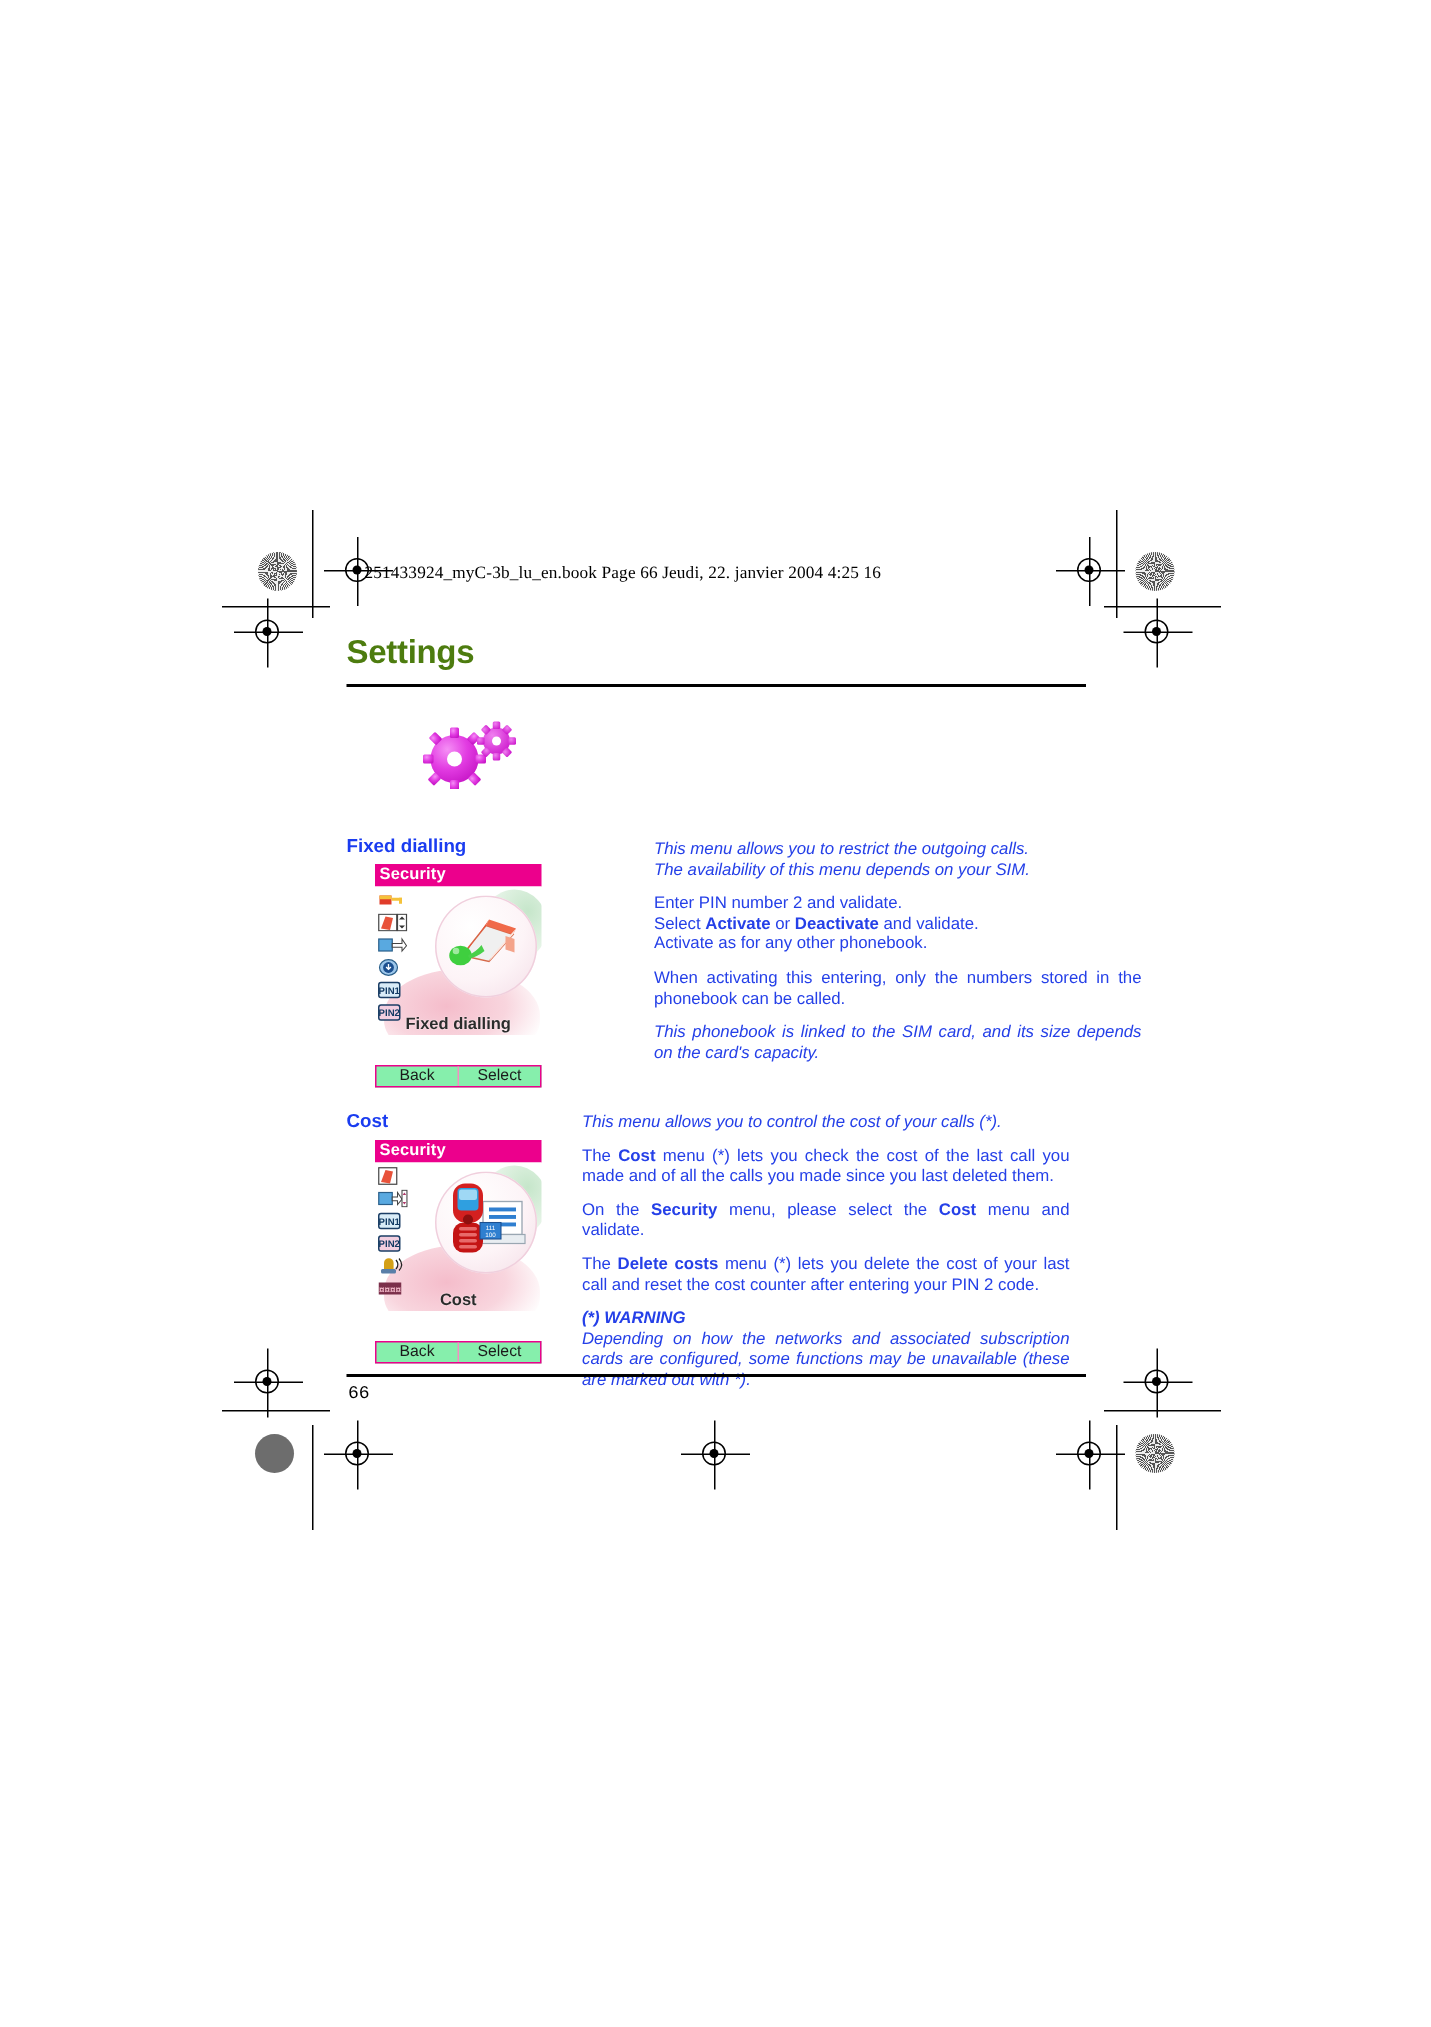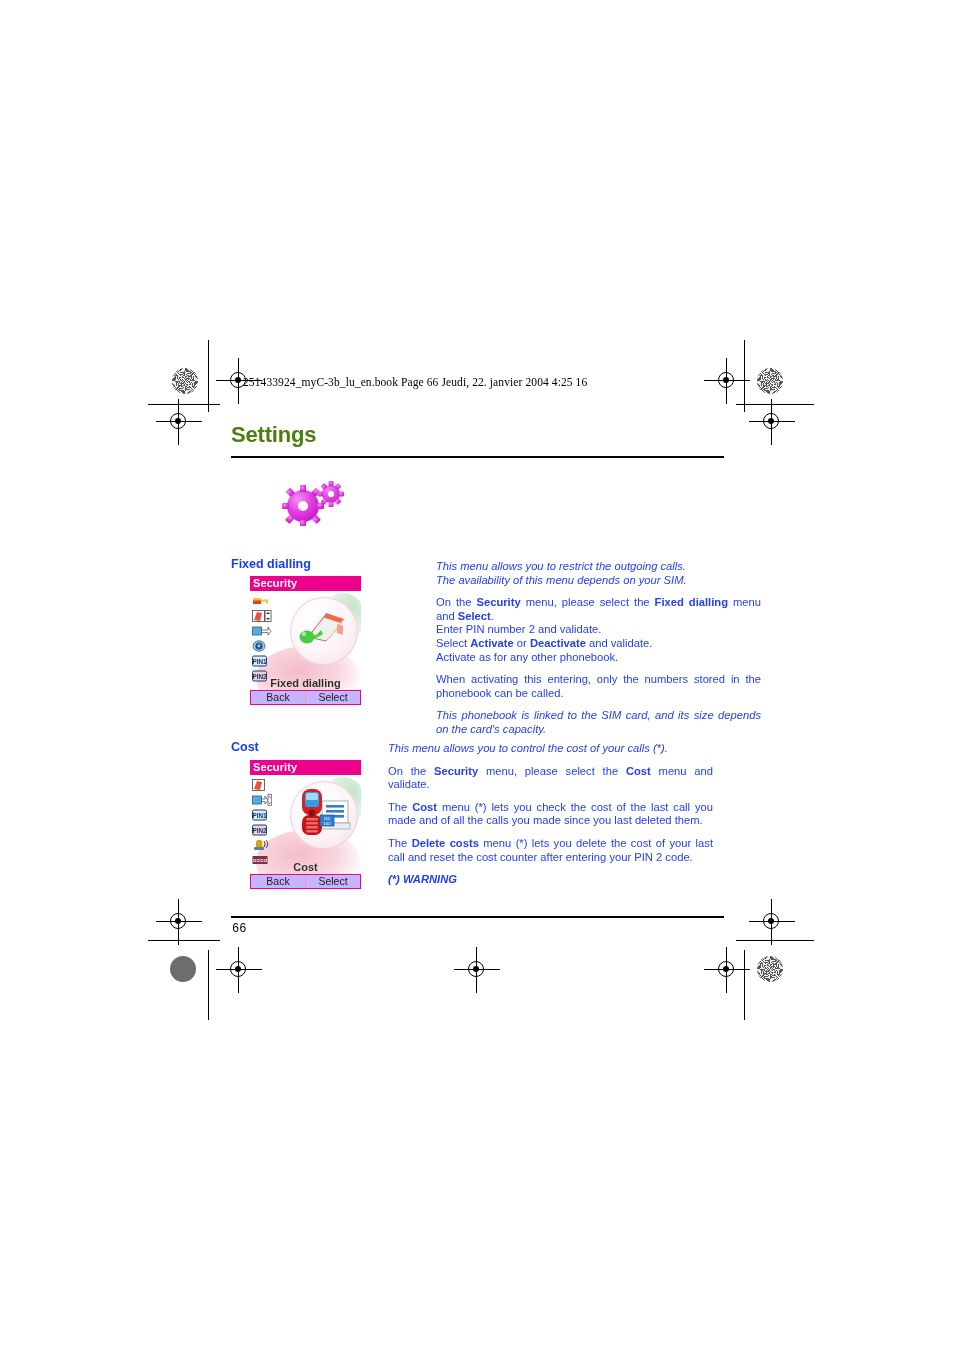--- a/index.html
+++ b/index.html
@@ -177,21 +177,22 @@
     font-size: 11px;
     font-weight: bold;
     color: #2b2b2b;
     text-shadow: 0 0 1px #fff;
   }
   .ps-softkeys {
     display: flex;
     height: 15px;
     border: 1.4px solid #ec008c;
     box-sizing: border-box;
-    background: #c4b5fd;
+    background: #86efac;
+    margin-top: 20px;
   }
   .ps-softkey {
     flex: 1;
     text-align: center;
     font-size: 10.5px;
     color: #1b1b1b;
     line-height: 12px;
     border-right: 1.4px solid #f48fc2;
   }
   .ps-softkey:last-child { border-right: none; }
@@ -420,23 +421,20 @@
     <div class="ps-softkey">Back</div>
     <div class="ps-softkey">Select</div>
   </div>
 </div>
 
 <div class="body-col" style="left:400px; top:560px;margin-left:36px;">
   <p class="ital">
     This menu allows you to restrict the outgoing calls.<br>
     The availability of this menu depends on your SIM.
   </p>
-  <p class="tight">
-    On the <b>Security</b> menu, please select the <b>Fixed dialling</b> menu and <b>Select</b>.
-  </p>
   <p class="tight">Enter PIN number 2 and validate.</p>
   <p class="tight">Select <b>Activate</b> or <b>Deactivate</b> and validate.</p>
   <p>Activate as for any other phonebook.</p>
   <p>When activating this entering, only the numbers stored in the phonebook can be called.</p>
   <p class="ital">This phonebook is linked to the SIM card, and its size depends on the card's capacity.</p>
 </div>
 
 <div class="section-heading" style="left:231px; top:740px;">Cost</div>
 
 <div class="phone-shot" style="left:250px; top:760px;">
@@ -521,20 +519,21 @@
     <div class="ps-label">Cost</div>
   </div>
   <div class="ps-softkeys">
     <div class="ps-softkey">Back</div>
     <div class="ps-softkey">Select</div>
   </div>
 </div>
 
 <div class="body-col" style="left:388px; top:742px;">
   <p class="ital">This menu allows you to control the cost of your calls (*).</p>
+  <p>The <b>Cost</b> menu (*) lets you check the cost of the last call you made and of all the calls you made since you last deleted them.</p>
   <p>On the <b>Security</b> menu, please select the <b>Cost</b> menu and validate.</p>
-  <p>The <b>Cost</b> menu (*) lets you check the cost of the last call you made and of all the calls you made since you last deleted them.</p>
   <p>The <b>Delete costs</b> menu (*) lets you delete the cost of your last call and reset the cost counter after entering your PIN 2 code.</p>
   <p class="tight"><b><i>(*) WARNING</i></b></p>
+  <p class="ital">Depending on how the networks and associated subscription cards are configured, some functions may be unavailable (these are marked out with *).</p>
 </div>
 
 <div class="footer-rule"></div>
 <div class="page-number">66</div>
 
 </body></html>

